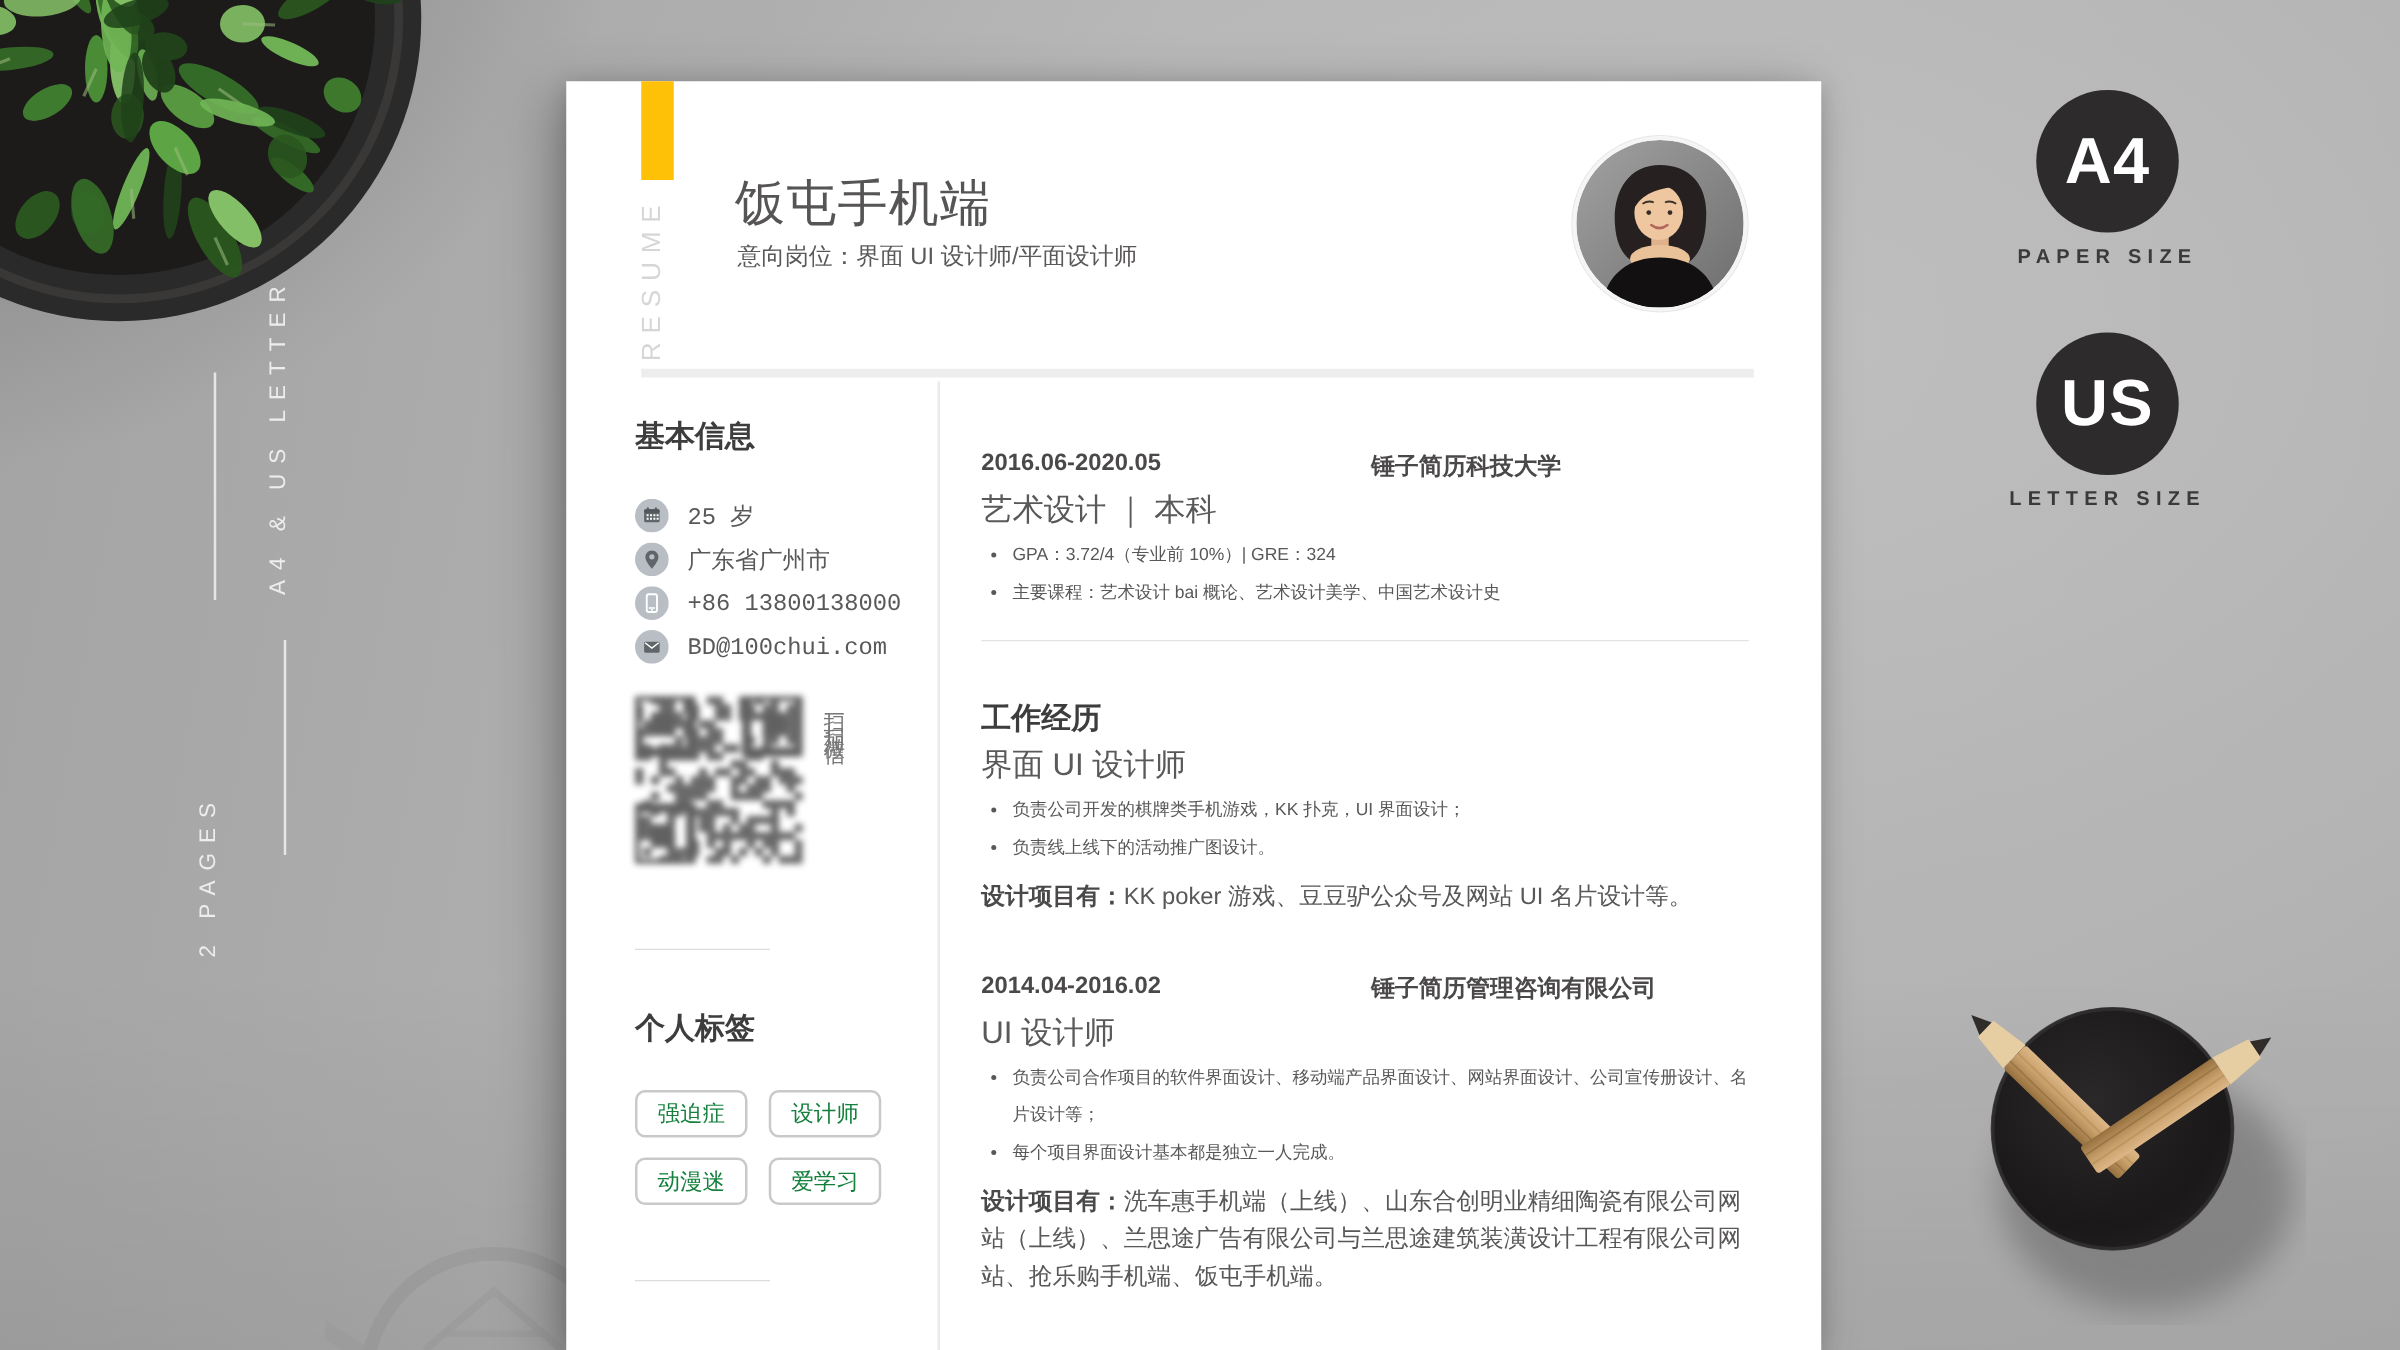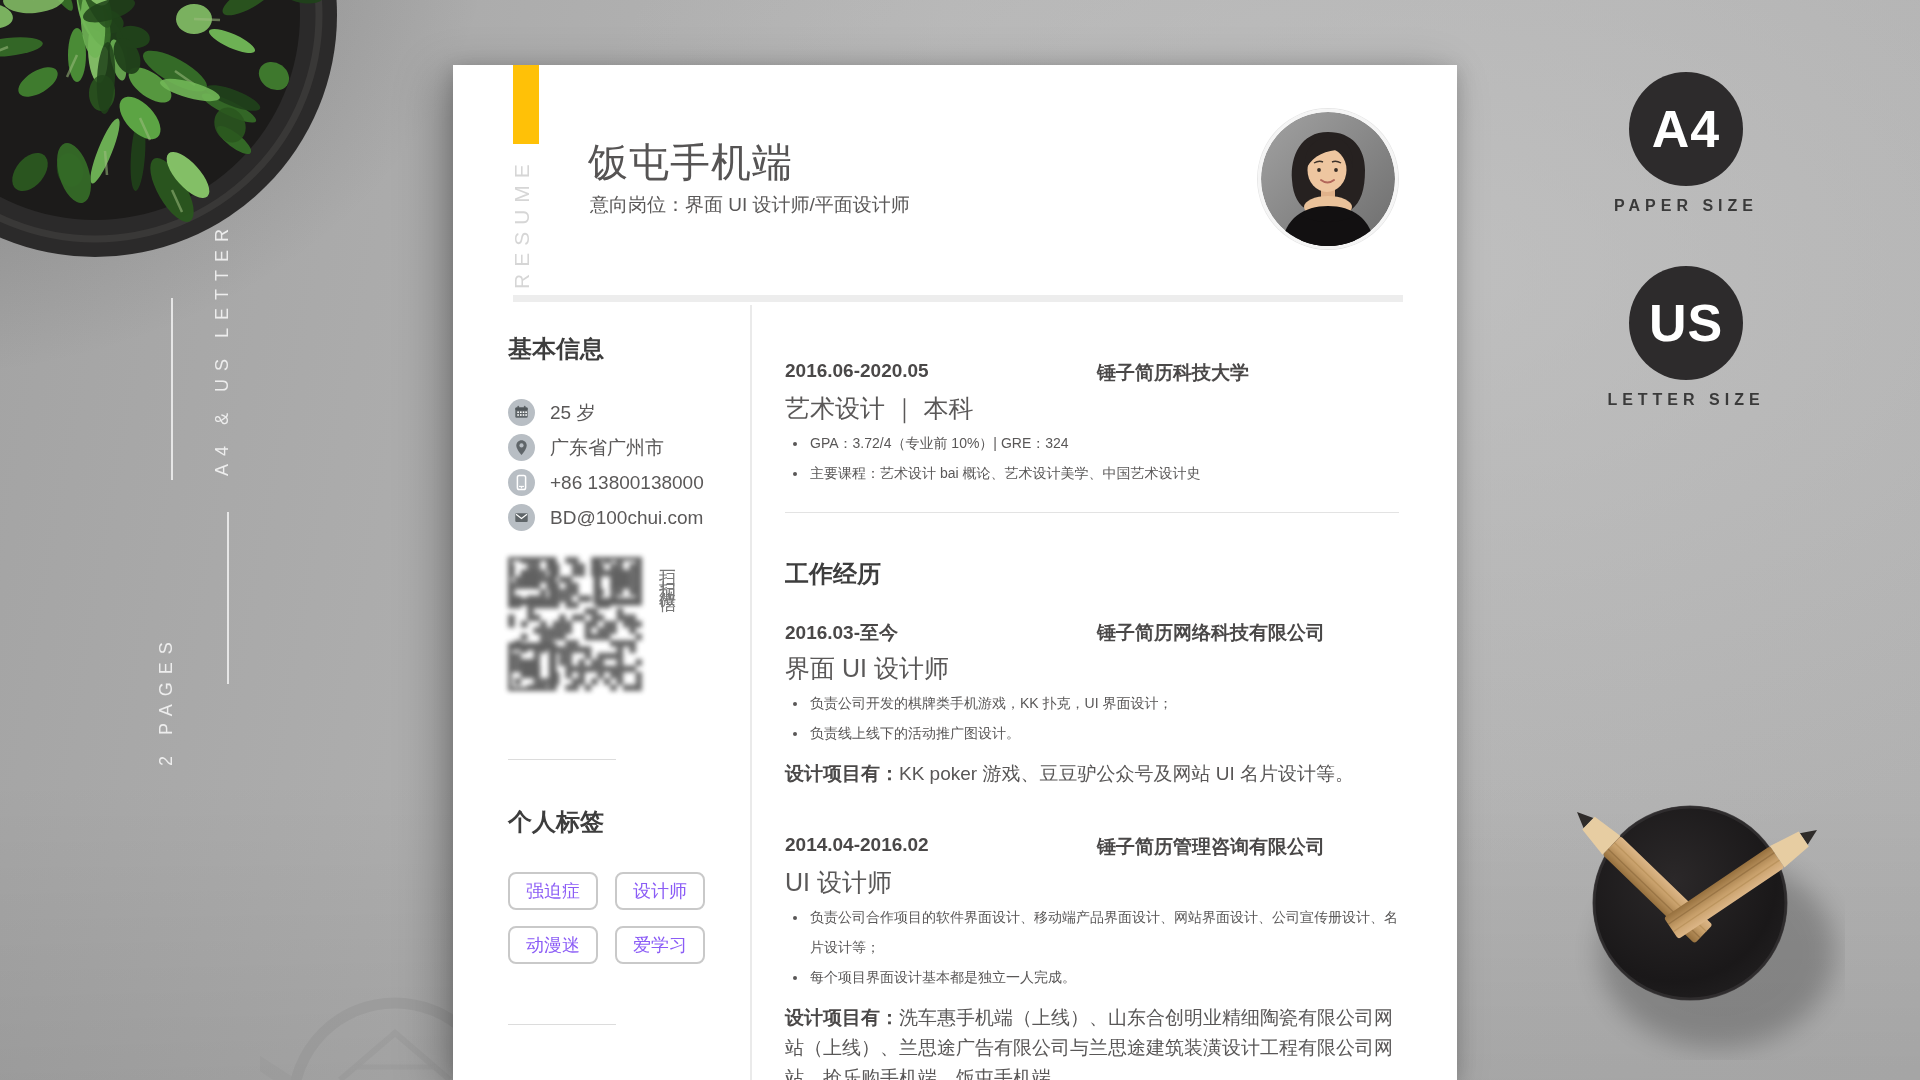--- a/index.html
+++ b/index.html
@@ -54,33 +54,33 @@
     border:3px solid #f5f5f5;box-shadow:0 0 0 1px #e7e7e7;overflow:hidden;}
   #header-rule{left:60px;top:230px;width:890px;height:7px;background:#ededed;}
   #col-sep{left:297px;top:240px;width:2px;height:775px;background:#eaeaea;}
 
   
   #left-col{left:55px;top:268px;width:240px;}
   #right-col{left:332px;top:262px;width:614px;}
   .h2{font-size:24px;font-weight:700;color:#3d3d3d;margin:0;}
   #left-col .h2{margin-bottom:34px;}
   .contact-row{display:flex;align-items:center;gap:15px;height:27px;margin-bottom:8px;
-    font-size:19px;color:#5a5858;}
+    font-size:19px;color:#5a5858;font-family:Liberation Mono, monospace;}
   .cicon{width:27px;height:27px;flex:0 0 27px;}
   #qr-block{margin-top:26px;display:flex;}
   #qr-wrap{width:134px;height:134px;background:#fff;}
   #qr-svg{width:134px;height:134px;filter:blur(2.6px);opacity:.82;}
   #qr-caption{margin-left:14px;writing-mode:vertical-rl;font-size:17px;color:#787878;
     letter-spacing:5px;height:128px;}
   .ldivider{width:108px;height:1px;background:#dcdcdc;}
   #ldiv1{margin-top:68px;}
   #tags-heading{margin-top:46px;}
   .tag-row{display:flex;gap:17px;margin-top:16px;}
   .tag-row:first-of-type{margin-top:25px;}
-  .tag{border:2px solid #c9c9c9;border-radius:8px;color:#8b5cf6;font-size:18px;
+  .tag{border:2px solid #c9c9c9;border-radius:8px;color:#15803d;font-size:18px;
     padding:5px 0;width:86px;text-align:center;background:#fff;}
   #ldiv2{margin-top:60px;}
 
   .job-head{display:flex;font-size:19px;font-weight:700;color:#4a4848;gap:38px;}
   .period{width:274px;flex:0 0 274px;}
   .role{font-size:25px;color:#5a5858;margin-top:7px;line-height:30px;}
   ul.bullets{margin:5px 0 0;padding-left:23px;color:#595757;font-size:14px;line-height:30px;}
   ul.bullets li{margin:0;padding-left:2px;}
   .projects{font-size:19px;color:#595757;line-height:30px;margin-top:11px;}
   .projects b{color:#4a4848;}
@@ -556,24 +556,20 @@
     <div class="role">艺术设计 ｜ 本科</div>
     <ul class="bullets">
       <li>GPA：3.72/4（专业前 10%）| GRE：324</li>
       <li>主要课程：艺术设计 bai 概论、艺术设计美学、中国艺术设计史</li>
     </ul>
 
     <div id="edu-rule"></div>
 
     <h2 id="work-heading" class="h2">工作经历</h2>
 
-    <div id="job1-head" class="job-head">
-      <span class="period">2016.03-至今</span>
-      <span>锤子简历网络科技有限公司</span>
-    </div>
     <div class="role">界面 UI 设计师</div>
     <ul class="bullets">
       <li>负责公司开发的棋牌类手机游戏，KK 扑克，UI 界面设计；</li>
       <li>负责线上线下的活动推广图设计。</li>
     </ul>
     <div class="projects"><b>设计项目有：</b><span>KK poker 游戏、豆豆驴公众号及网站 UI 名片设计等。</span></div>
 
     <div id="job2-head" class="job-head">
       <span class="period">2014.04-2016.02</span>
       <span>锤子简历管理咨询有限公司</span>

